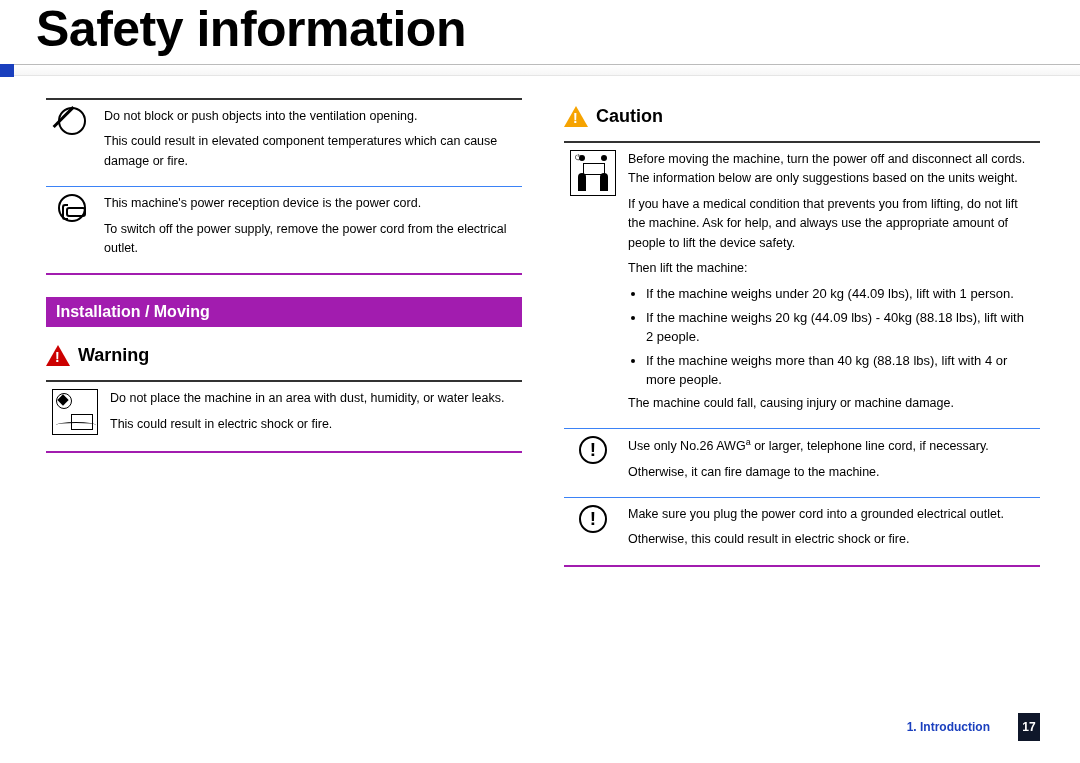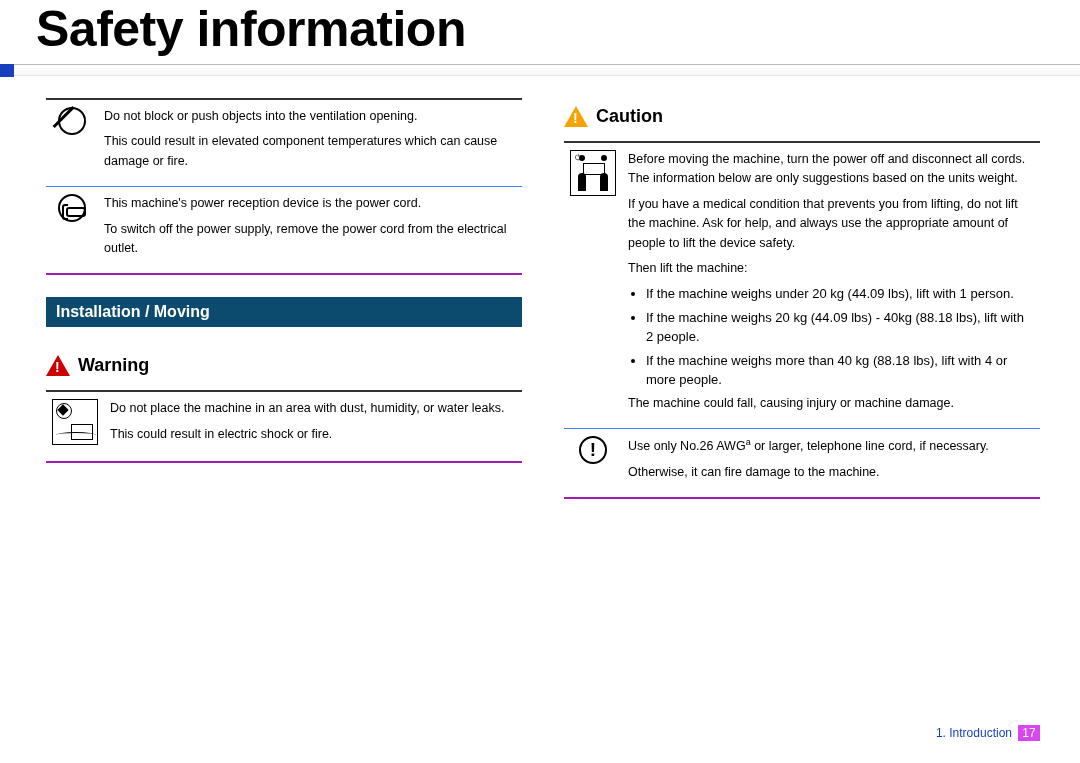--- a/index.html
+++ b/index.html
@@ -104,47 +104,47 @@
   }
   .pict.lift .h1{ left:8px;} .pict.lift .h2{ right:8px;}
   .pict.lift .box{
     position:absolute; left:12px; top:12px; width:22px; height:12px;
     border:1.5px solid #000;
   }
   .pict.lift::before{
     content:"⏻"; position:absolute; left:4px; top:1px; font-size:8px;
   }
   .section-bar{
-    background:#0c4a6e; color:#fff; font-weight:700;
-    padding:6px 10px; font-size:16px; margin:22px 0 28px 0;
+    background:#a21caf; color:#fff; font-weight:700;
+    padding:6px 10px; font-size:16px; margin:22px 0 18px 0;
   }
   .alert-head{
     display:flex; align-items:center; gap:8px;
     font-size:18px; font-weight:700; margin:10px 0 14px 0;
   }
   .tri{
     width:0;height:0;border-left:12px solid transparent;border-right:12px solid transparent;
     position:relative;
   }
   .tri.warn{ border-bottom:21px solid #cc0000;}
   .tri.caut{ border-bottom:21px solid #f6a300;}
   .tri::after{
     content:"!"; position:absolute; left:-3px; top:4px; color:#fff;
     font-size:14px; font-weight:900; font-family:Arial;
   }
   .bullets{ padding-left:18px; margin:4px 0; }
   .bullets li{ margin-bottom:4px; font-size:13px; line-height:1.5; }
   .para{ margin-bottom:6px; }
   .footer{
     position:absolute; bottom:22px; right:40px;
-    font-size:12px; font-weight:400; color:#1a3fbe;
-    display:flex; align-items:center; gap:6px;
+    font-size:12px; font-weight:700; color:#1a3fbe;
+    display:flex; align-items:center; gap:28px;
   }
   .pagenum{
-    background:#d946ef; color:#fff; width:22px; height:16px;
+    background:#0f172a; color:#fff; width:22px; height:28px;
     display:inline-flex; align-items:center; justify-content:center;
     font-size:12px;
   }
   sup{font-size:9px;}
 </style>
 </head>
 <body>
 
 <div class="page-title">Safety information</div>
 <div class="title-rule"></div>
@@ -223,20 +223,27 @@
           <div class="para">The machine could fall, causing injury or machine damage.</div>
         </td>
       </tr>
       <tr>
         <td class="icon-cell"><span class="circ-icon bang"></span></td>
         <td>
           <div class="para"><span>Use only No.26 AWG</span><sup>a</sup><span> or larger, telephone line cord, if necessary.</span></div>
           <div class="para">Otherwise, it can fire damage to the machine.</div>
         </td>
       </tr>
+      <tr>
+        <td class="icon-cell"><span class="circ-icon bang"></span></td>
+        <td>
+          <div class="para">Make sure you plug the power cord into a grounded electrical outlet.</div>
+          <div class="para">Otherwise, this could result in electric shock or fire.</div>
+        </td>
+      </tr>
     </tbody>
       </table>
   </div>
 </div>
 
 <div class="footer">
   <span>1.  Introduction</span>
   <span class="pagenum">17</span>
 </div>
 

